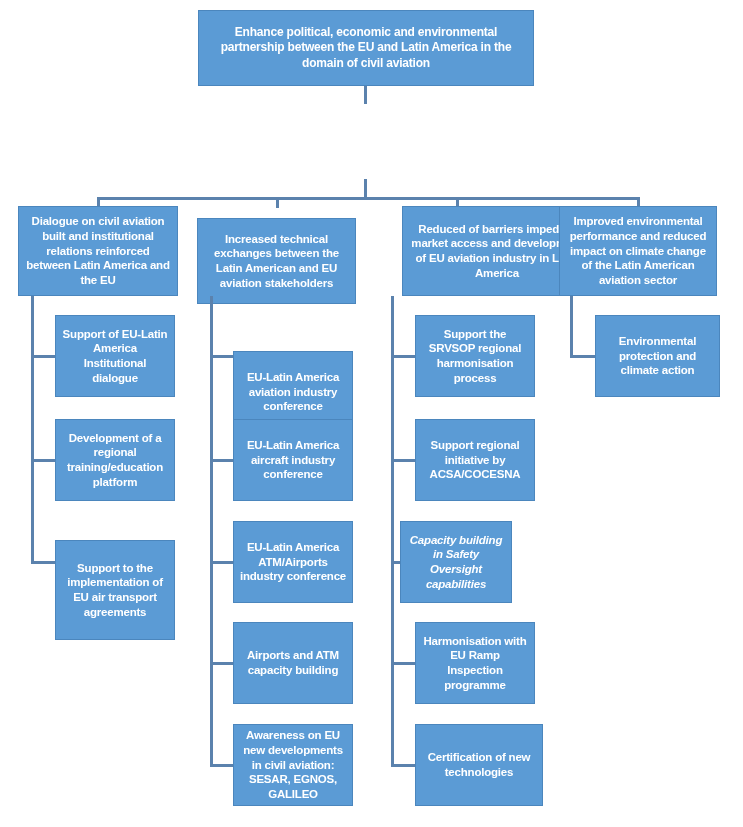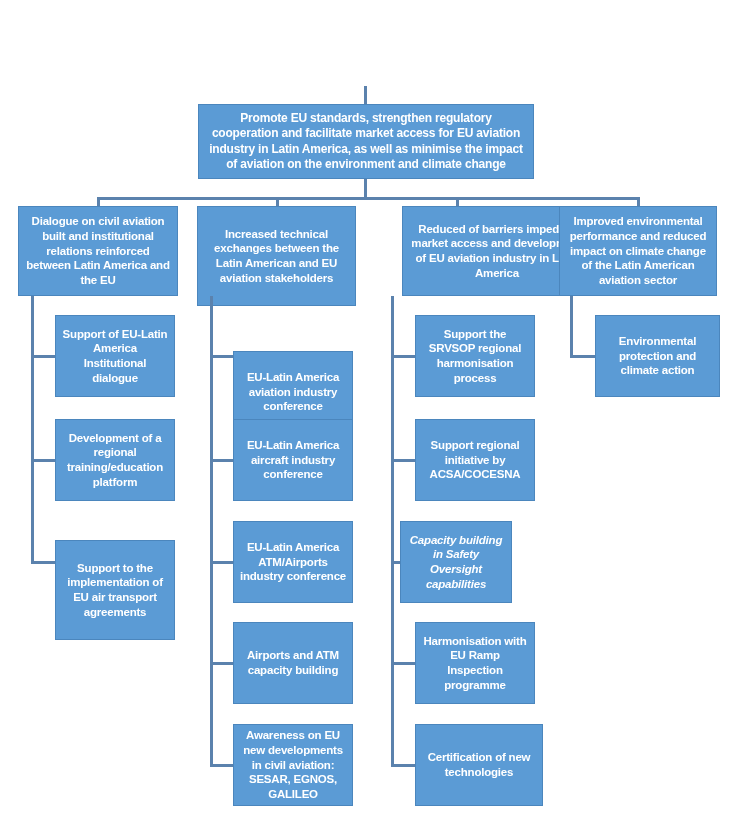--- a/index.html
+++ b/index.html
@@ -39,36 +39,36 @@
   #objective-box { left: 198px; top: 104px; width: 336px; height: 75px; }
   .line {
     position: absolute;
     background: var(--connector, #5b82ad);
   }
 </style>
 </head>
 <body>
 
 <div id="canvas">
-  <div class="box top" id="objective-box">Promote EU standards, strengthen regulatory cooperation and facilitate market access for EU aviation industry in Latin America, as well as minimise the impact of aviation on the environment and climate change</div>
+  <div class="box top" id="goal-box">Enhance political, economic and environmental partnership between the EU and Latin America in the domain of civil aviation</div>
   <div id="generated">
       <div class="line" style="left: 364px; top: 86px; width: 3px; height: 18px;"></div>
       <div class="line" style="left: 364px; top: 179px; width: 3px; height: 18px;"></div>
       <div class="line" style="left: 97px; top: 197px; width: 542px; height: 3px;"></div>
       <div class="line" style="left: 97px; top: 197px; width: 3px; height: 11px;"></div>
       <div class="box" style="left: 18px; top: 206px; width: 160px; height: 90px;">Dialogue on civil aviation built and institutional relations reinforced between Latin America and the EU</div>
       <div class="line" style="left: 31px; top: 296px; width: 3px; height: 267px;"></div>
       <div class="line" style="left: 31px; top: 355px; width: 24px; height: 3px;"></div>
       <div class="box" style="left: 55px; top: 315px; width: 120px; height: 82px;">Support of EU-Latin America Institutional dialogue</div>
       <div class="line" style="left: 31px; top: 459px; width: 24px; height: 3px;"></div>
       <div class="box" style="left: 55px; top: 419px; width: 120px; height: 82px;">Development of a regional training/education platform</div>
       <div class="line" style="left: 31px; top: 561px; width: 24px; height: 3px;"></div>
       <div class="box" style="left: 55px; top: 528px; width: 120px; height: 100px; margin-top: 12px;">Support to the implementation of EU air transport agreements</div>
       <div class="line" style="left: 276px; top: 197px; width: 3px; height: 11px;"></div>
-      <div class="box" style="left: 197px; top: 206px; width: 159px; height: 100px;">Increased technical exchanges between the Latin American and EU aviation stakeholders</div>
+      <div class="box" style="left: 197px; top: 218px; width: 159px; height: 86px;">Increased technical exchanges between the Latin American and EU aviation stakeholders</div>
       <div class="line" style="left: 210px; top: 296px; width: 3px; height: 470px;"></div>
       <div class="line" style="left: 210px; top: 355px; width: 23px; height: 3px;"></div>
       <div class="box" style="left: 233px; top: 315px; width: 120px; height: 82px; margin-top: 36px;">EU-Latin America aviation industry conference</div>
       <div class="line" style="left: 210px; top: 459px; width: 23px; height: 3px;"></div>
       <div class="box" style="left: 233px; top: 419px; width: 120px; height: 82px;">EU-Latin America aircraft industry conference</div>
       <div class="line" style="left: 210px; top: 561px; width: 23px; height: 3px;"></div>
       <div class="box" style="left: 233px; top: 521px; width: 120px; height: 82px;">EU-Latin America ATM/Airports industry conference</div>
       <div class="line" style="left: 210px; top: 662px; width: 23px; height: 3px;"></div>
       <div class="box" style="left: 233px; top: 622px; width: 120px; height: 82px;">Airports and ATM capacity building</div>
       <div class="line" style="left: 210px; top: 764px; width: 23px; height: 3px;"></div>

